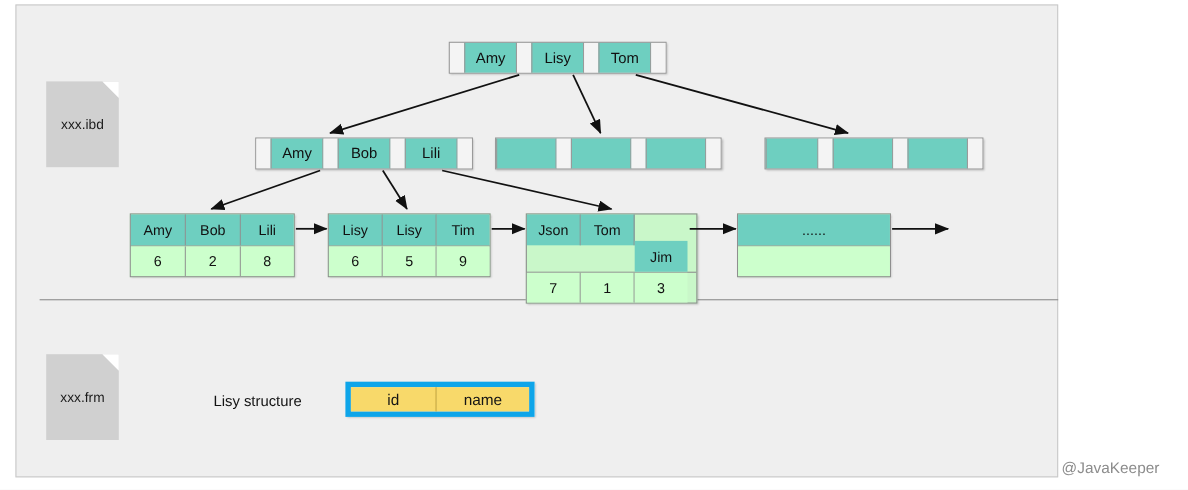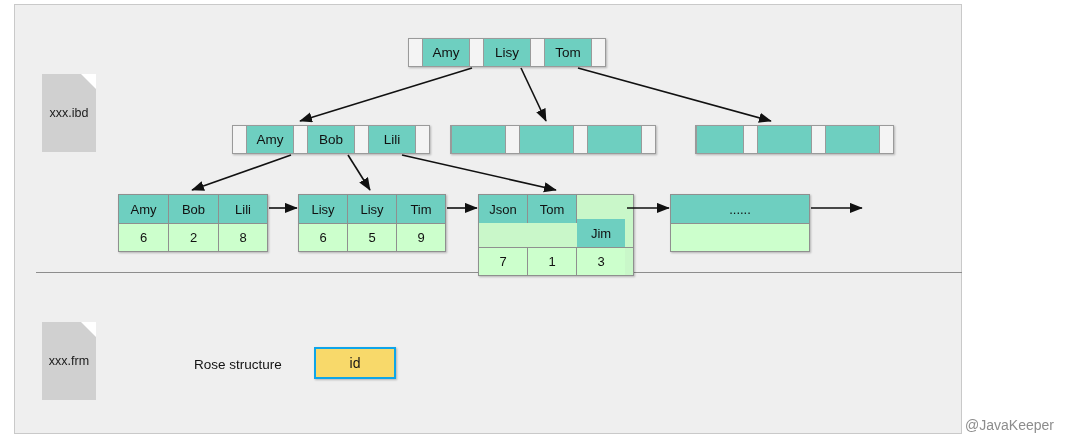--- a/index.html
+++ b/index.html
@@ -33,21 +33,21 @@
     position: absolute;
     left: 36px;
     top: 272px;
     width: 926px;
     height: 0;
     border-top: 1px solid #8d8d8d;
   }
   
   .file-icon {
     position: absolute;
-    width: 54px;
+    width: 66px;
     height: 78px;
     background: #d0d0d0;
     display: flex;
     align-items: center;
     justify-content: center;
     font-size: 12.5px;
     color: #1b1b1b;
     box-sizing: border-box;
   }
   .file-icon .corner {
@@ -130,21 +130,21 @@
     top: 357px;
     font-size: 13.5px;
     color: #131313;
   }
   #table-structure {
     position: absolute;
     left: 314px;
     top: 347px;
     display: flex;
     height: 32px;
-    border: 2px solid #0ea5e9;
+    border: 5px solid #0ea5e9;
     box-sizing: border-box;
     box-shadow: 1px 1px 2px rgba(0,0,0,0.25);
   }
   #table-structure .tcell {
     background: #f8d96a;
     border-right: 1px solid #b99a33;
     display: flex;
     align-items: center;
     justify-content: center;
     font-size: 14px;
@@ -267,23 +267,24 @@
 
   <div class="leaf" id="leaf-3" style="left:670px; top:194px; width:140px;">
     <div class="row names">
       <div class="cell" style="width:138px;">......</div>
     </div>
     <div class="row vals">
       <div class="cell" style="width:138px;"></div>
     </div>
   </div>
 
-  <div id="table-structure-label">Rose structure</div>
+  <div id="table-structure-label">Lisy structure</div>
   <div id="table-structure">
     <div class="tcell" style="width:78px;">id</div>
+    <div class="tcell" style="width:84px;">name</div>
   </div>
 
   <div id="watermark">@JavaKeeper</div>
 
   <svg id="links" viewBox="0 0 1080 445">
     <defs>
       <marker id="ah" markerWidth="9" markerHeight="9" refX="7.5" refY="3.2" orient="auto" markerUnits="strokeWidth">
         <path d="M0,0 L8,3.2 L0,6.4 z" fill="#111111"></path>
       </marker>
     </defs>

